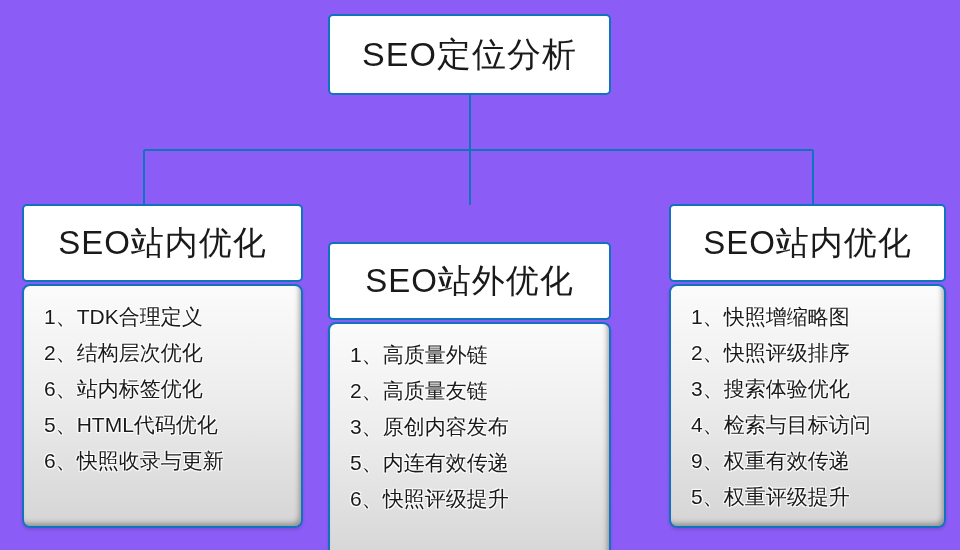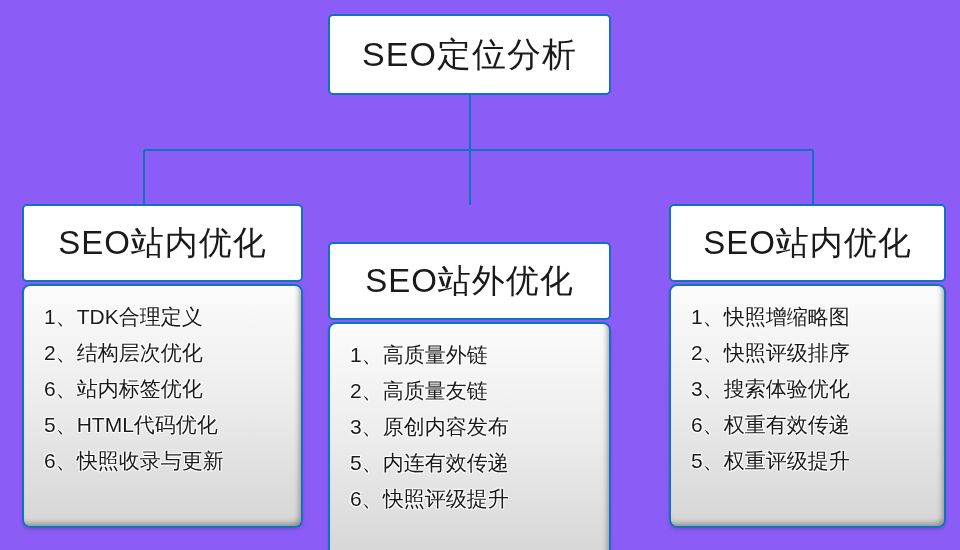--- a/index.html
+++ b/index.html
@@ -128,18 +128,19 @@
   </div>
 
   <div class="branch-col col-3">
     <div class="branch-header">
       <span>SEO站内优化</span>
     </div>
     <div class="branch-list">
         <div class="list-item">1、快照增缩略图</div>
         <div class="list-item">2、快照评级排序</div>
         <div class="list-item">3、搜索体验优化</div>
-        <div class="list-item">6、权重有效传递</div>
+        <div class="list-item">4、检索与目标访问</div>
+        <div class="list-item">9、权重有效传递</div>
         <div class="list-item">5、权重评级提升</div>
       </div>
   </div>
 
 </div>
 
 </body></html>

